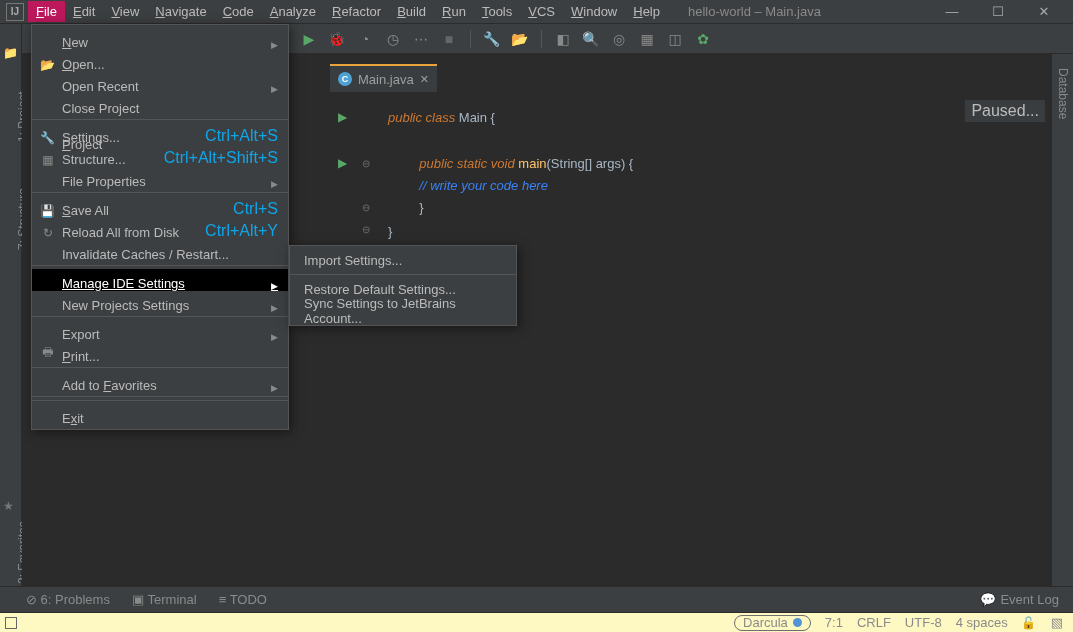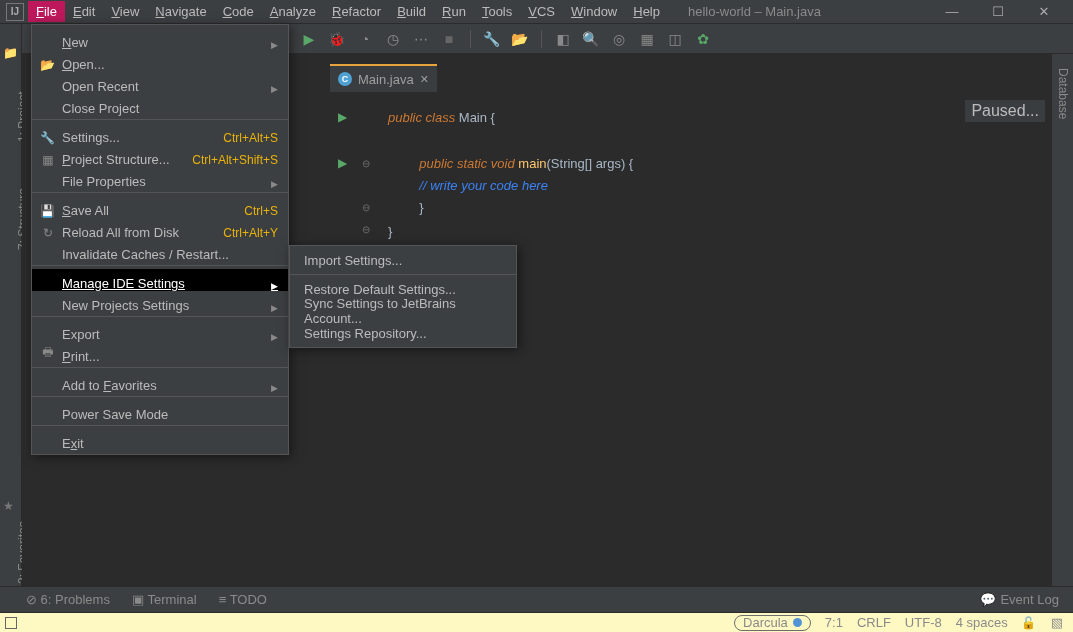--- a/index.html
+++ b/index.html
@@ -31,21 +31,21 @@
     
     .right-edge { position:absolute; right:0; top:54px; bottom:26px; width:22px; background:#3c3f41; border-left:1px solid #2b2b2b;}
     .right-edge .vlabel2 { transform:rotate(90deg); transform-origin:left top; position:absolute; left:18px; top:14px; white-space:nowrap; color:#8a8a8a; font-size:12px;}
 
     
     .dropdown { position:absolute; left:31px; top:24px; width:258px; background:#3c3f41; border:1px solid #555; z-index:10; box-shadow:2px 2px 10px rgba(0,0,0,.5); padding:3px 0;}
     .dd-item { height:22px; display:flex; align-items:flex-end; padding:0 10px 0 30px; position:relative;}
     .dd-item.highlight { background:#000000; color:#fff;text-decoration:underline;}
     .dd-item .ic { position:absolute; left:8px; width:16px; text-align:center; font-size:12px; color:#8a8a8a;}
     .dd-item .lbl .ul { text-decoration:underline; }
-    .dd-item .shortcut { margin-left:auto; color:#eab308; font-size:12px;}
+    .dd-item .shortcut { margin-left:auto; color:#0ea5e9; font-size:16px;}
     .dd-item .arrow { margin-left:auto; font-size:9px; color:#8a8a8a;}
     .dd-item.highlight .arrow { color:#fff;}
     .dd-sep { height:1px; background:#555; margin:3px 0;}
 
     
     .submenu { position:absolute; left:289px; top:245px; width:228px; background:#3c3f41; border:1px solid #555; z-index:11; box-shadow:2px 2px 10px rgba(0,0,0,.5); padding:3px 0;}
     .sm-item { height:22px; display:flex; align-items:center; padding:0 14px;}
 
     
     .editor-wrap { position:absolute; left:22px; right:22px; top:54px; bottom:26px; background:#2b2b2b; }
@@ -221,35 +221,31 @@
     <div class="dd-item">
       <span class="ic">🖶</span>
       <span class="lbl"><span class="ul">P</span>rint...</span>
     </div>
     <div class="dd-sep"></div>
     <div class="dd-item">
       <span class="lbl">Add to <span class="ul">F</span>avorites</span>
       <span class="arrow">▶</span>
     </div>
     <div class="dd-sep"></div>
-    <div class="dd-item">
-      <span class="lbl">Power Save Mode</span>
-    </div>
     <div class="dd-sep"></div>
     <div class="dd-item">
       <span class="lbl">E<span class="ul">x</span>it</span>
     </div>
   </div>
 
 <div class="submenu" id="submenu">
     <div class="sm-item">Import Settings...</div>
     <div class="dd-sep"></div>
     <div class="sm-item">Restore Default Settings...</div>
     <div class="sm-item">Sync Settings to JetBrains Account...</div>
-    <div class="sm-item">Settings Repository...</div>
   </div>
 
 <div class="bottom-bar">
   <span>⊘ <span>6: Problems</span></span>
   <span>▣ <span>Terminal</span></span>
   <span>≡ <span>TODO</span></span>
   <div class="right">
     <span>💬 <span>Event Log</span></span>
   </div>
 </div>

